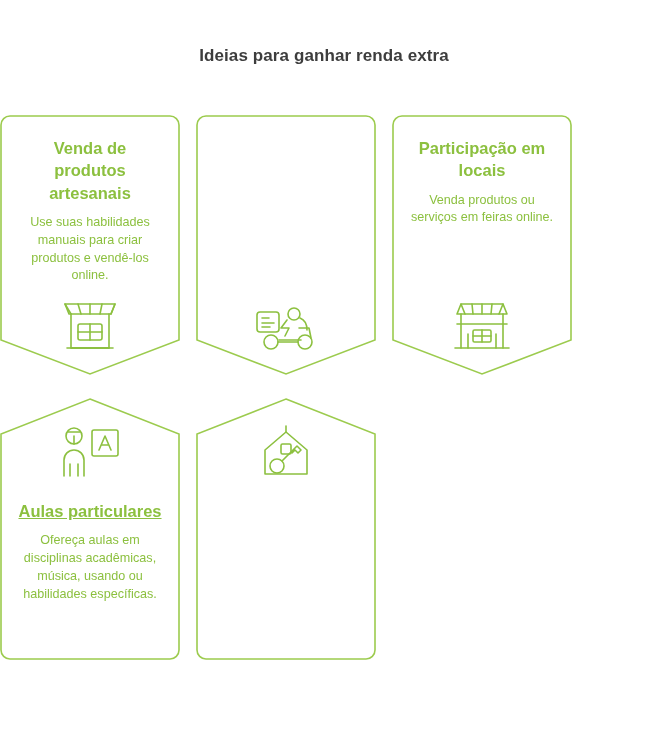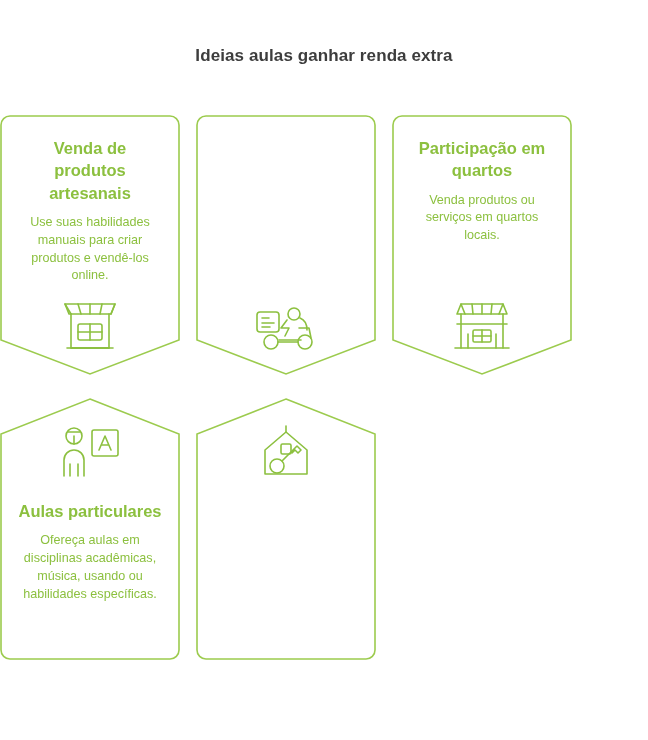--- a/index.html
+++ b/index.html
@@ -89,27 +89,27 @@
   }
   
   .card-bottom .card-inner {
     padding-top: 18px;
     justify-content: flex-start;
   }
   .card-bottom .card-icon {
     margin-top: 6px;
     margin-bottom: 14px;
   }
-  .card-bottom .card-title { margin-bottom: 10px; }
+  .card-bottom .card-title { margin-bottom: 10px; text-decoration: underline; }
   .icon-svg { stroke: #8cc03f; fill: none; stroke-width: 1.6; stroke-linecap: round; stroke-linejoin: round; }
 </style>
 </head>
 <body>
 
-<div class="page-title">Ideias aulas ganhar renda extra</div>
+<div class="page-title">Ideias para ganhar renda extra</div>
 
 <div class="cards-row row-top">
 
   <div class="card card-top">
     <div class="card-shape">
       <svg viewBox="0 0 180 260" preserveAspectRatio="none">
         <path d="M10,1 H170 A9,9 0 0 1 179,10 V225 L90,259 L1,225 V10 A9,9 0 0 1 10,1 Z" fill="none" stroke="#9ccb4e" stroke-width="1.6"></path>
       </svg>
     </div>
     <div class="card-inner">
@@ -153,22 +153,22 @@
     </div>
   </div>
 
   <div class="card card-top">
     <div class="card-shape">
       <svg viewBox="0 0 180 260" preserveAspectRatio="none">
         <path d="M10,1 H170 A9,9 0 0 1 179,10 V225 L90,259 L1,225 V10 A9,9 0 0 1 10,1 Z" fill="none" stroke="#9ccb4e" stroke-width="1.6"></path>
       </svg>
     </div>
     <div class="card-inner">
-      <div class="card-title">Participação em quartos</div>
-      <div class="card-desc">Venda produtos ou serviços em quartos locais.</div>
+      <div class="card-title">Participação em locais</div>
+      <div class="card-desc">Venda produtos ou serviços em feiras online.</div>
       <div class="card-icon">
         <svg width="66" height="58" viewBox="0 0 66 58" class="icon-svg">
           <path d="M8,16 H58 L54,6 H12 Z"></path>
           <path d="M12,6 L16,16 M23,6 L24,16 M33,6 L33,16 M43,6 L42,16 M54,6 L50,16"></path>
           <path d="M12,16 V50 M54,16 V50"></path>
           <path d="M8,26 H58"></path>
           <rect x="24" y="32" width="18" height="12" rx="1.5"></rect>
           <path d="M33,32 V44 M24,38 H42"></path>
           <path d="M6,50 H60"></path>
           <path d="M19,36 V50 M47,36 V50"></path>

